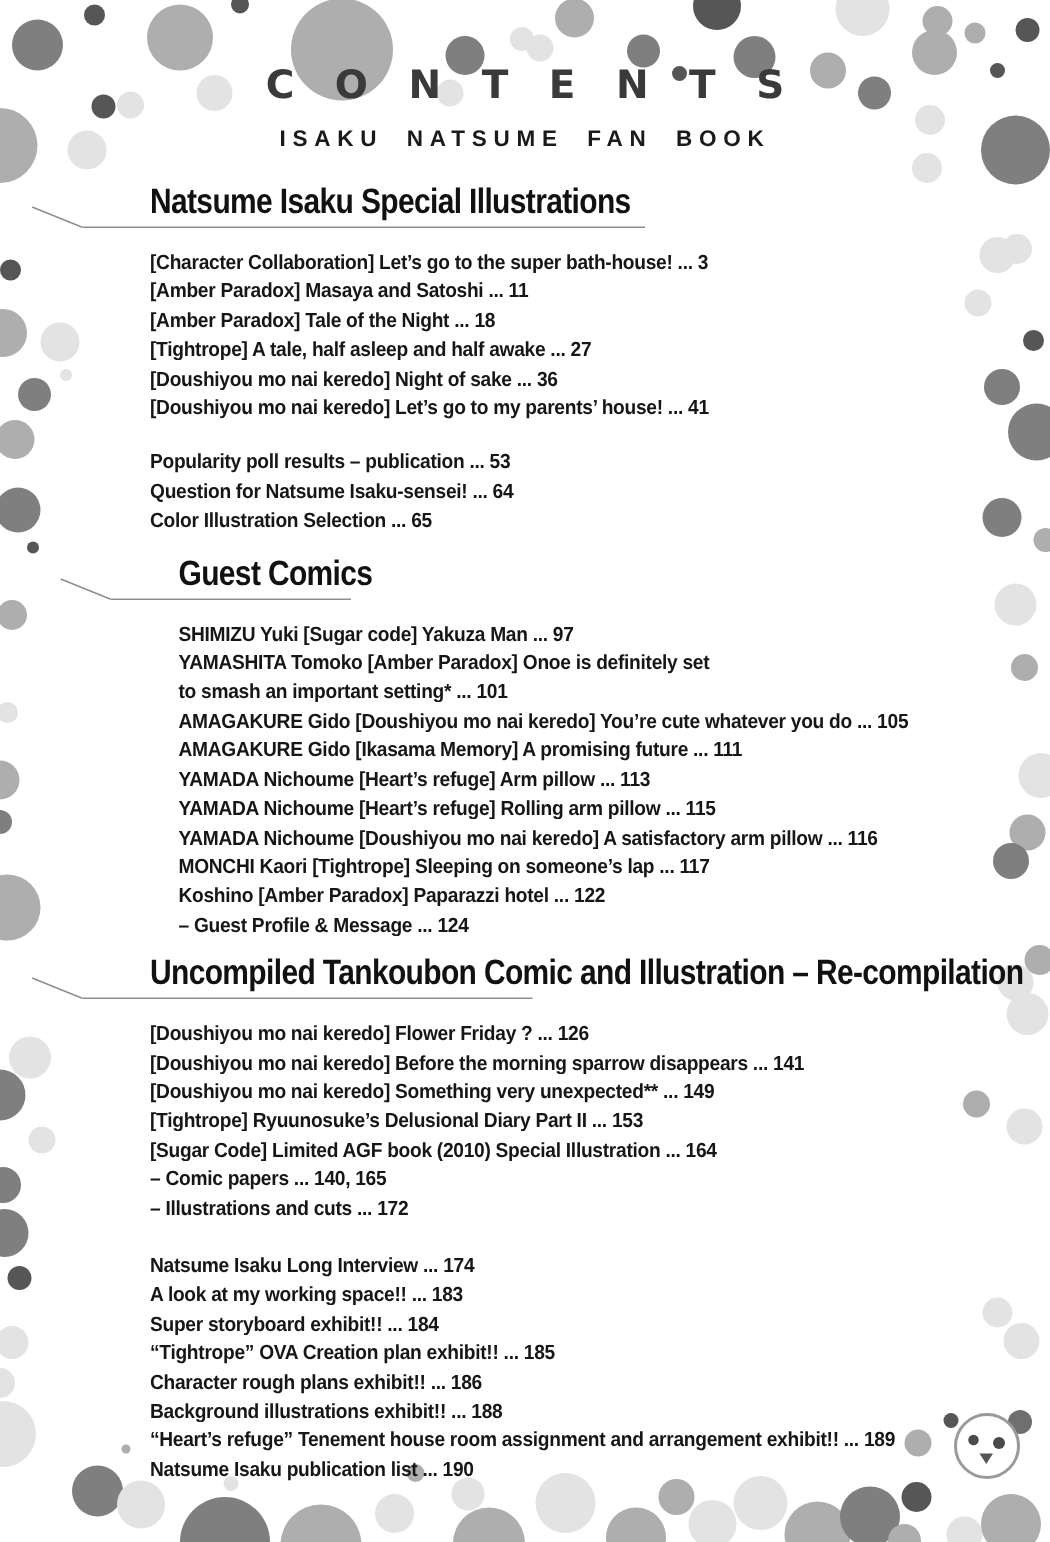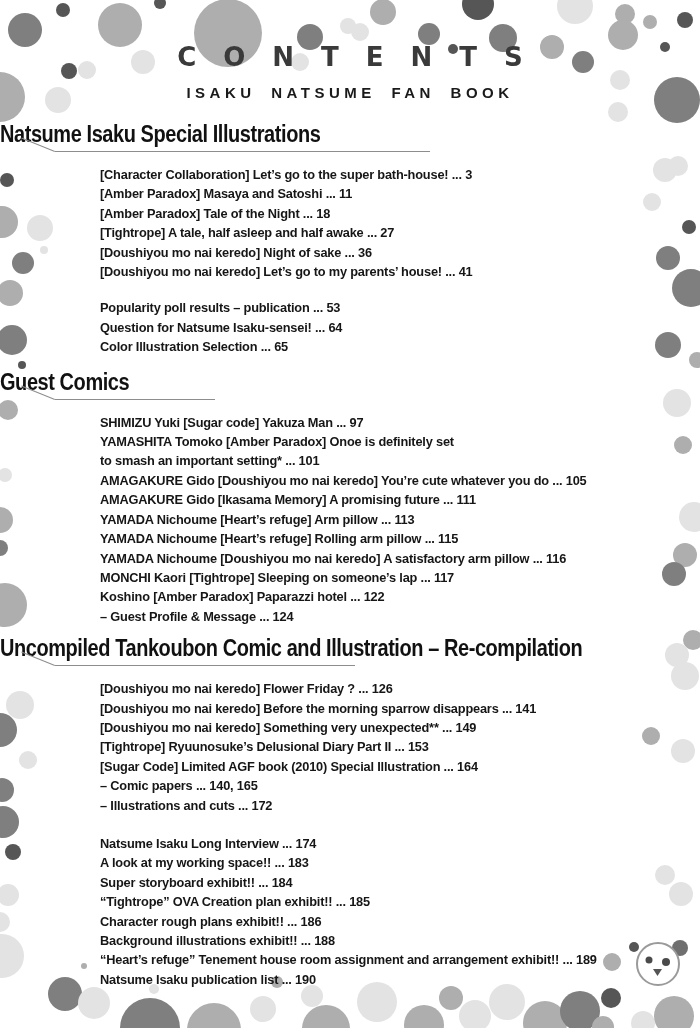--- a/index.html
+++ b/index.html
@@ -9,29 +9,29 @@
   .content{position:absolute;left:0;top:0;width:700px;height:1028px;}
 
   .title{position:absolute;top:42px;left:0;right:0;text-align:center;padding-left:27px;
          font-family:"DejaVu Sans",sans-serif;font-weight:700;font-size:26px;
          letter-spacing:27px;color:#3a3a3a;white-space:nowrap;}
   .subtitle{position:absolute;top:84px;left:0;right:0;text-align:center;
             font-size:15px;font-weight:bold;letter-spacing:4.5px;word-spacing:7px;color:#1a1a1a;}
 
   .sections{position:absolute;top:121px;left:0;width:700px;}
   .toc-section{display:block;}
-  .heading{position:relative;padding-bottom:3px;white-space:nowrap;}
+  .heading{position:relative;margin-left:100px;padding-bottom:3px;white-space:nowrap;}
   .htext{display:inline-block;font-size:23.5px;font-weight:bold;line-height:27px;
          letter-spacing:-0.5px;color:#111;transform:scaleX(.85);transform-origin:0 60%;}
   .hline{position:relative;height:0;border-top:1.6px solid #8d8d8d;margin-left:55px;}
   .hline::before{content:"";position:absolute;left:-36px;top:-1px;width:36px;height:0;
                  border-top:1.4px solid #8d8d8d;transform-origin:100% 0;transform:rotate(22deg);}
   .group{margin:13px 0 0 100px;}
   .group.g1{margin-top:17px;}
-  .s1{margin-top:12px;}
+  .s1{margin-top:12px;padding-left:19px;}
   .s2{margin-top:9px;}
   .s2 .group.g1{margin-top:19px;}
   .toc-line{font-size:13.6px;font-weight:bold;line-height:19.4px;letter-spacing:-0.2px;
             white-space:nowrap;color:#161616;transform:scaleX(.94);transform-origin:0 0;}
 
   .footnotes{position:absolute;top:961px;left:97px;}
   .footnote-line{font-size:13.6px;font-weight:bold;line-height:22.5px;letter-spacing:-0.2px;
                  white-space:nowrap;color:#161616;transform:scaleX(.94);transform-origin:0 0;}
 
   .panda{position:absolute;left:0;top:0;}

